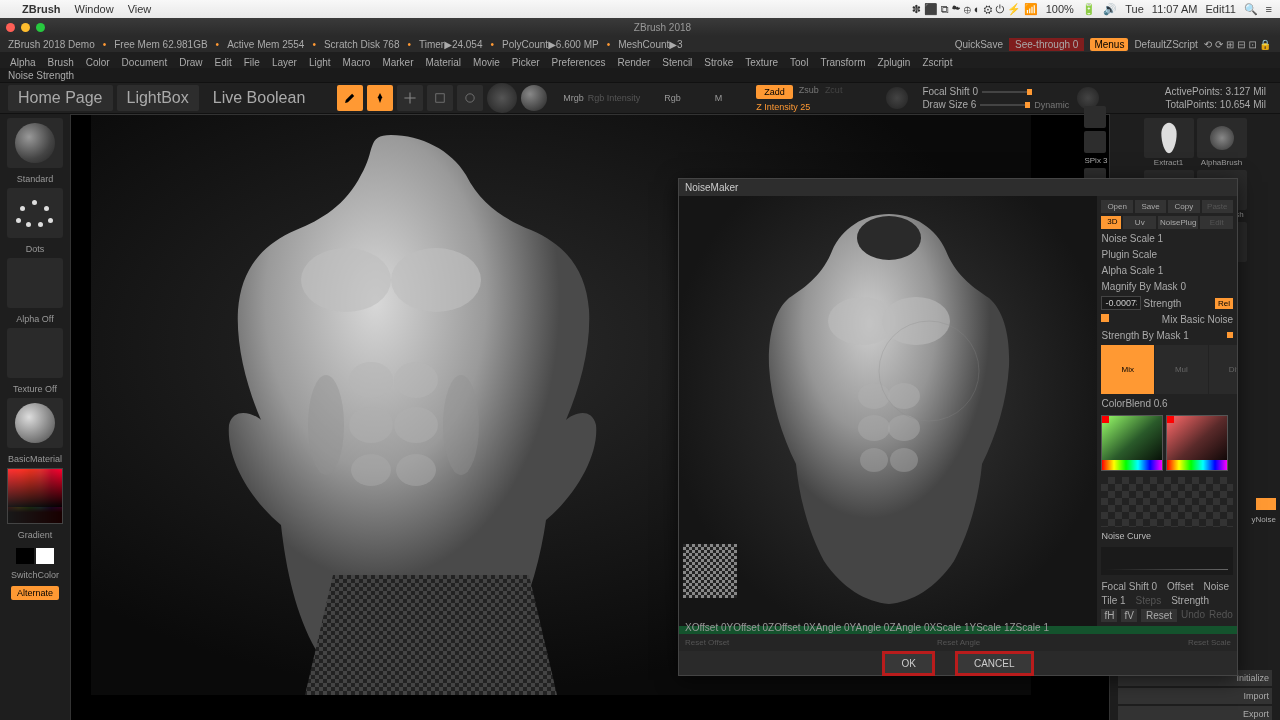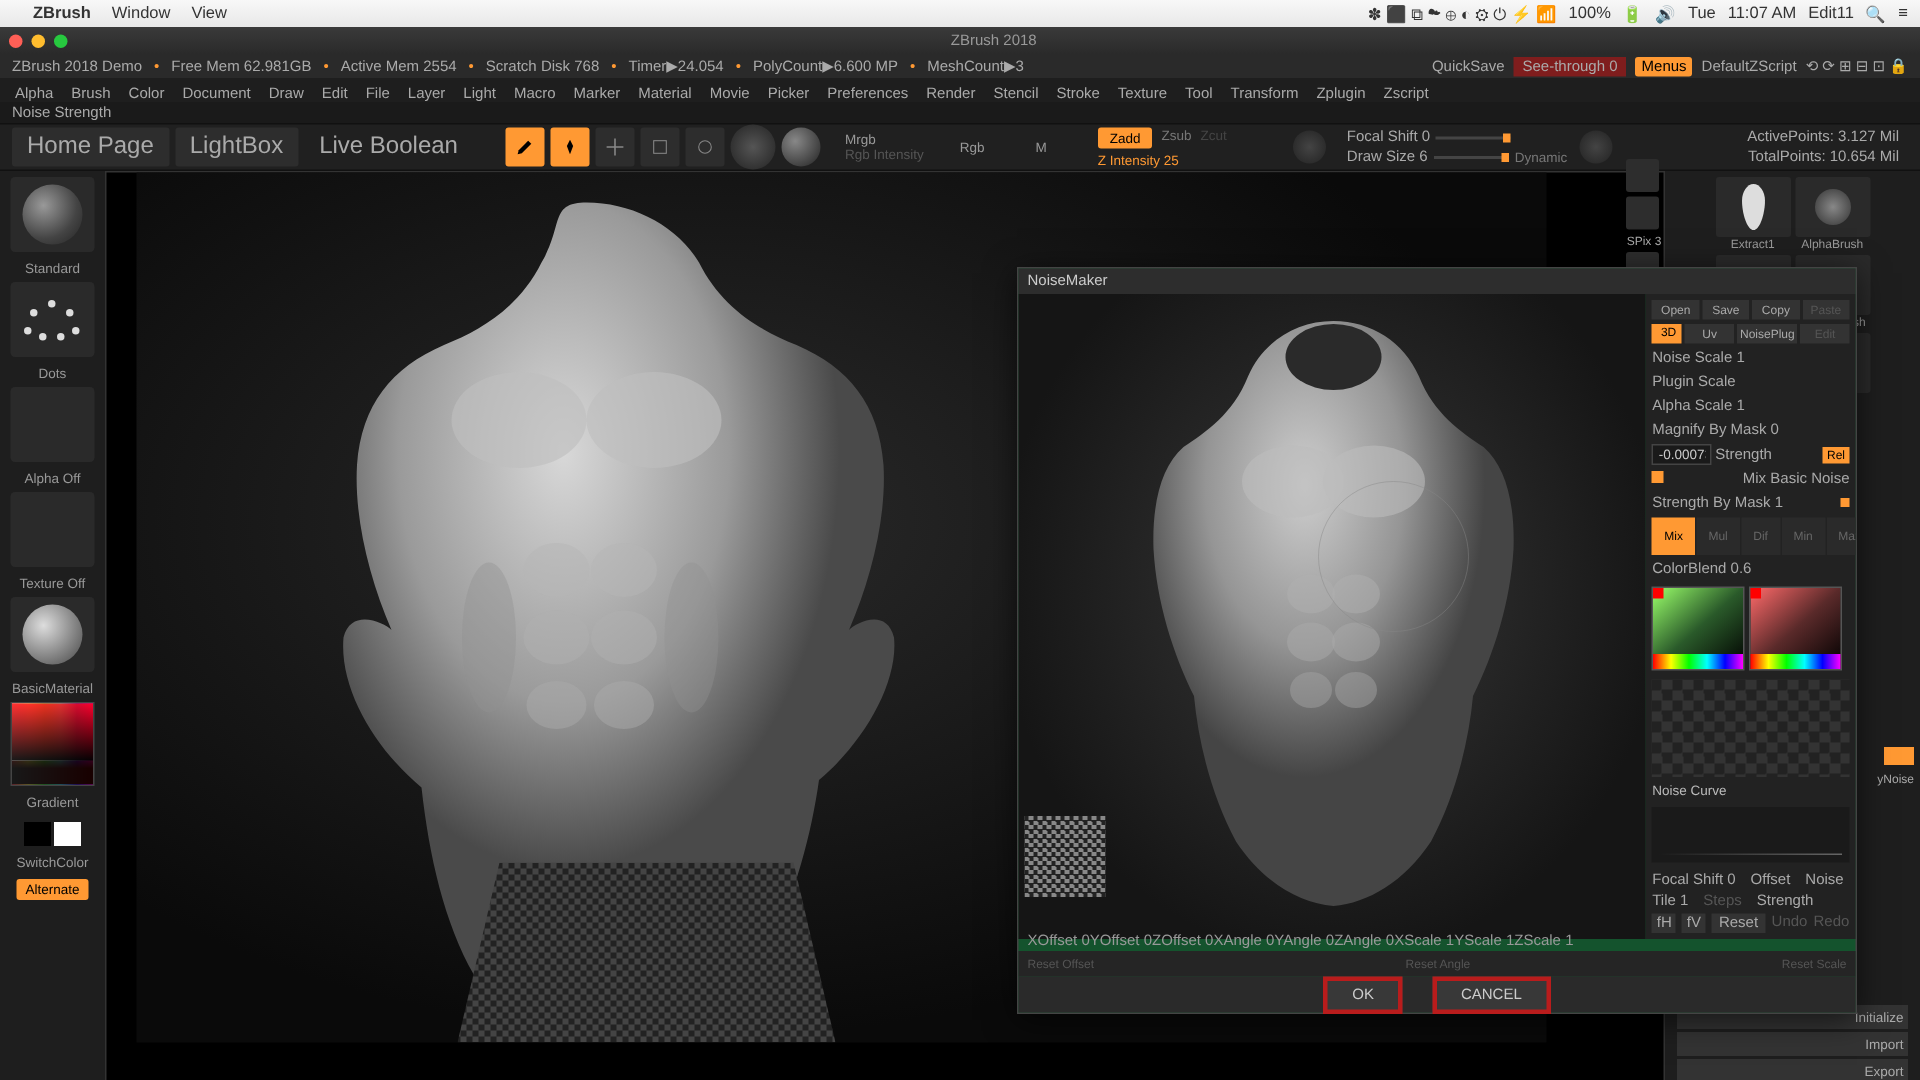--- a/index.html
+++ b/index.html
@@ -76,21 +76,21 @@
 .nm-btn{flex:1;background:#333;padding:2px;text-align:center;font-size:8px;color:#aaa}
 .nm-btn.dim{color:#555}
 .nm-3d{background:#ff9933;color:#000;padding:1px 4px;font-size:8px;width:20px;text-align:right}
 .nm-param{display:flex;justify-content:space-between;font-size:9px;color:#bbb;position:relative;padding:1px 0}
 .nm-param.dim{color:#555}
 .nm-input-row{display:flex;gap:2px;align-items:center}
 .nm-input{background:#1a1a1a;border:1px solid #444;padding:1px 3px;font-size:9px;color:#ccc;width:40px}
 .nm-rel{background:#ff9933;color:#000;padding:1px 3px;font-size:8px}
 .nm-orange{background:#ff9933;width:8px;height:8px}
 .nm-modes{display:flex;gap:1px}
-.nm-mode{flex:1;background:#2a2a2a;padding:8px;text-align:center;font-size:8px;color:#666}
+.nm-mode{flex:1;background:#2a2a2a;padding:20px;text-align:center;font-size:8px;color:#666}
 .nm-mode.active{background:#ff9933;color:#000}
 .nm-swatches{display:flex;gap:3px;margin-top:2px}
 .nm-sw{width:62px;height:56px;border:1px solid #555;position:relative}
 .nm-sw1{background:linear-gradient(to bottom right,#9aff6a,#2a5a2a,#000)}
 .nm-sw2{background:linear-gradient(to bottom right,#ff6a6a,#5a2a2a,#000)}
 .nm-sw::after{content:"";position:absolute;bottom:0;left:0;right:0;height:10px;background:linear-gradient(to right,#f00,#ff0,#0f0,#0ff,#00f,#f0f)}
 .nm-checker{height:70px;background:repeating-conic-gradient(#333 0 25%,#222 0 50%);background-size:14px 14px;margin-top:3px}
 .nm-curve{height:40px;background:#1a1a1a;margin-top:2px;position:relative}
 .nm-curve::after{content:"";position:absolute;bottom:5px;left:5px;right:5px;height:1px;background:linear-gradient(to right,transparent,#666)}
 .nm-bottom{position:absolute;bottom:24px;left:0;right:0;padding:4px 6px;display:flex;gap:20px;font-size:9px;background:#252525}
@@ -208,21 +208,21 @@
         <rect x="4" y="4" width="12" height="12" stroke="#888" fill="none"></rect>
       </svg>
     </div>
   <div class="tb-icon">
       <svg viewBox="0 0 20 20">
         <circle cx="10" cy="10" r="6" stroke="#888" fill="none"></circle>
       </svg>
     </div>
   <div class="tb-icon" style="width:30px;height:30px;border-radius:50%;background:radial-gradient(#555,#222)"></div>
   <div class="tb-icon" style="border-radius:50%;background:radial-gradient(circle at 35% 35%,#888,#222)"></div>
-  <div style="display:flex;flex-direction:column;margin-left:8px">
+  <div style="display:flex;flex-direction:row;margin-left:8px">
     <span class="lbl">Mrgb</span>
     <span class="lbl dim">Rgb Intensity</span>
   </div>
   <span class="lbl" style="margin-left:20px">Rgb</span>
   <span class="lbl" style="margin-left:30px">M</span>
   <div style="display:flex;flex-direction:column;margin-left:30px;gap:3px">
     <div style="display:flex;gap:6px">
       <span class="zadd">Zadd</span>
       <span class="sub-lbl">Zsub</span>
       <span class="sub-lbl" style="color:#444">Zcut</span>

